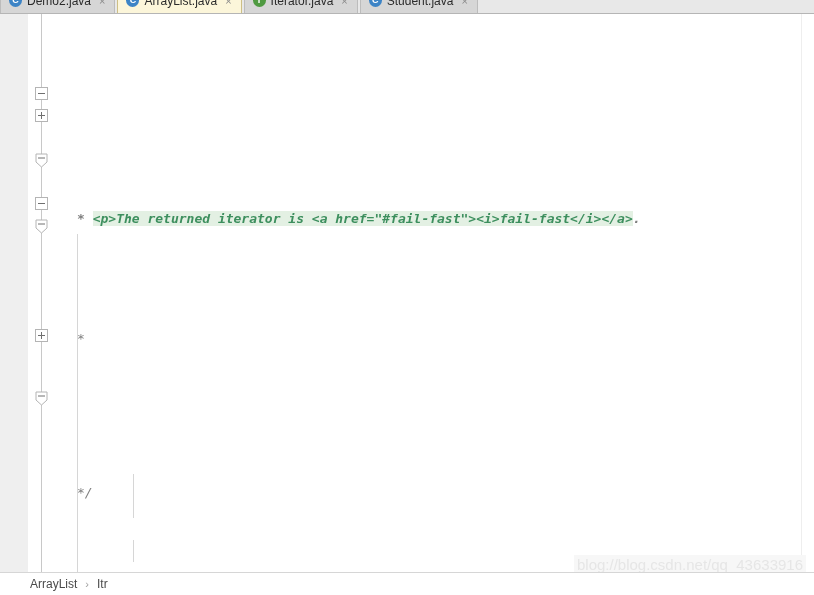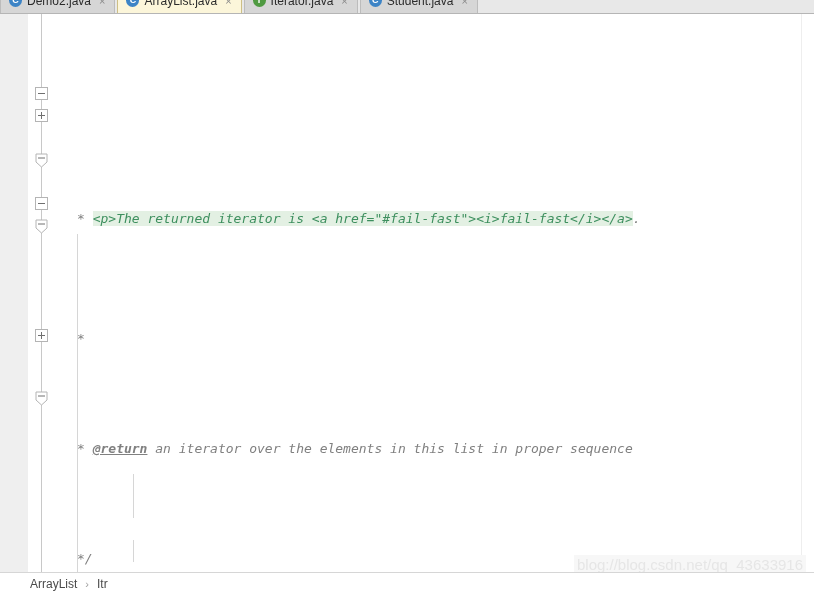--- a/index.html
+++ b/index.html
@@ -291,27 +291,26 @@
   </div>
 
   <div id="code">
 
     
     <div class="indent-guide" style="left:26px; top:220px; height:340px;"></div>
     <div class="indent-guide" style="left:82px; top:460px; height:44px;"></div>
     <div class="indent-guide" style="left:82px; top:526px; height:22px;"></div>
 
     
-    <div class="line" style="height:28px; line-height:14px;"><span style="padding-left:26px"></span><span class="doc-plain">* </span><span class="doc-markup">&lt;p&gt;The returned iterator is </span><span class="doc-markup">&lt;a href="#fail-fast"&gt;</span><span class="doc-markup">&lt;i&gt;fail-fast&lt;/i&gt;&lt;/a&gt;</span><span class="doc-plain">.</span></div>
+    <div class="line" style="height:28px; line-height:14px;font-weight:bold;"><span style="padding-left:26px"></span><span class="doc-plain">* </span><span class="doc-markup">&lt;p&gt;The returned iterator is </span><span class="doc-markup">&lt;a href="#fail-fast"&gt;</span><span class="doc-markup">&lt;i&gt;fail-fast&lt;/i&gt;&lt;/a&gt;</span><span class="doc-plain">.</span></div>
 
     
     <div class="line"><span style="padding-left:26px"></span><span class="doc-plain">*</span></div>
 
     
-    <div class="line"><span style="padding-left:26px"></span><span class="doc-plain">* </span><span class="cmt-tag">@return</span><span class="doc-plain"> an iterator over the elements in this list in proper sequence</span></div>
 
     
     <div class="line"><span style="padding-left:26px"></span><span class="doc-plain">*/</span></div>
 
     
     
 
     
     
 

